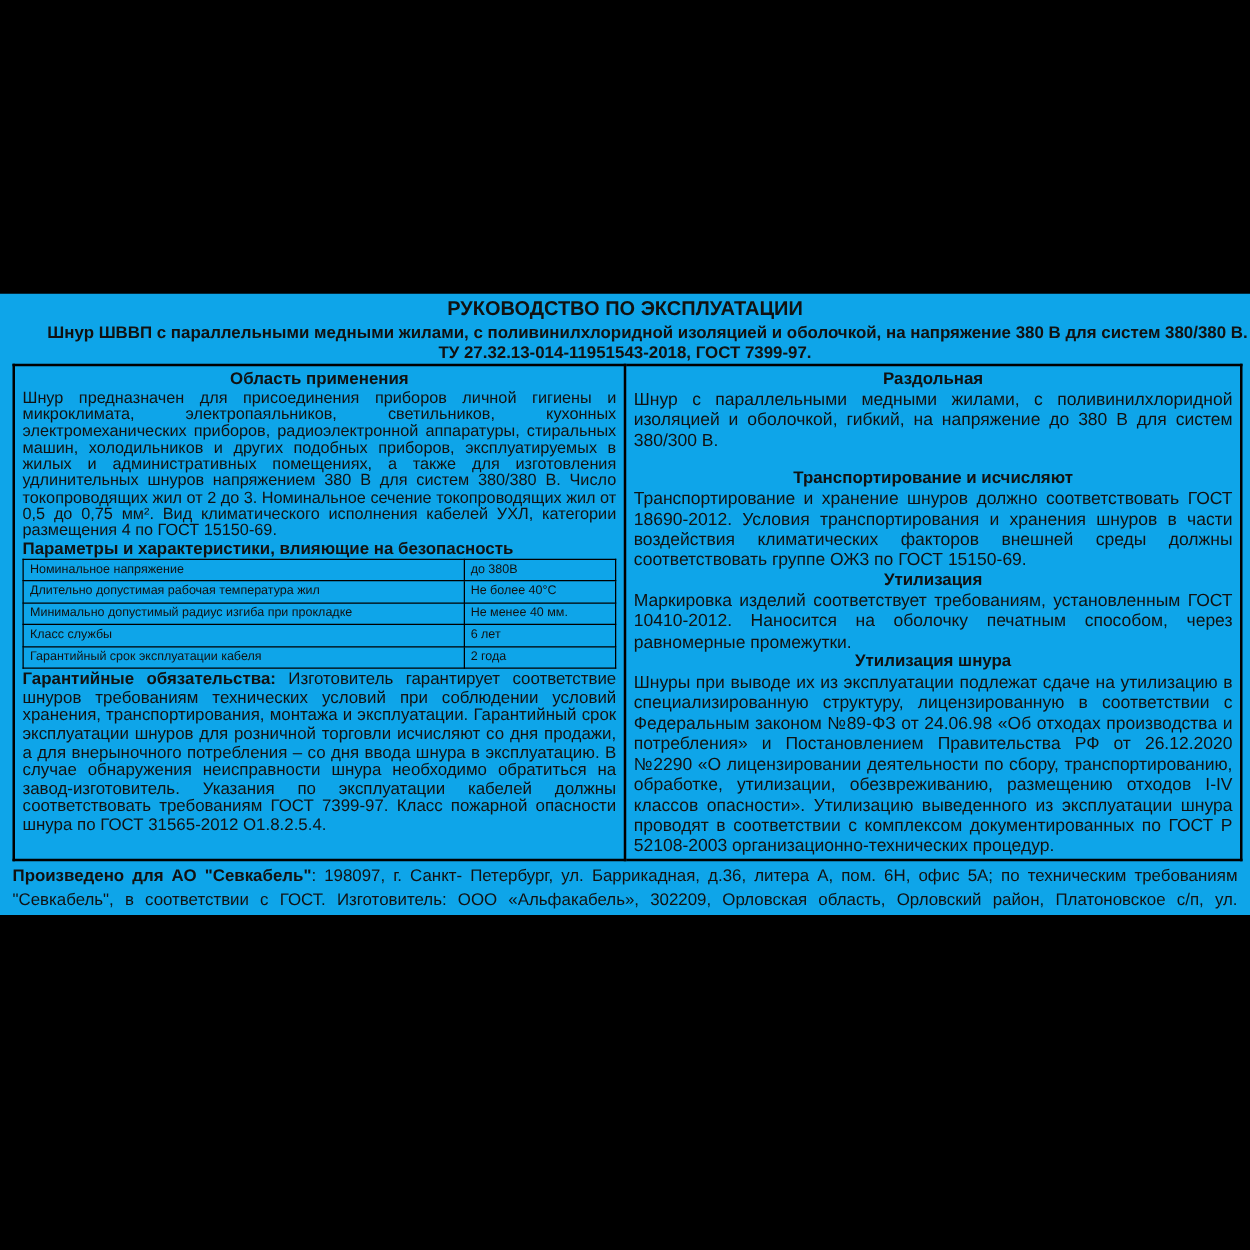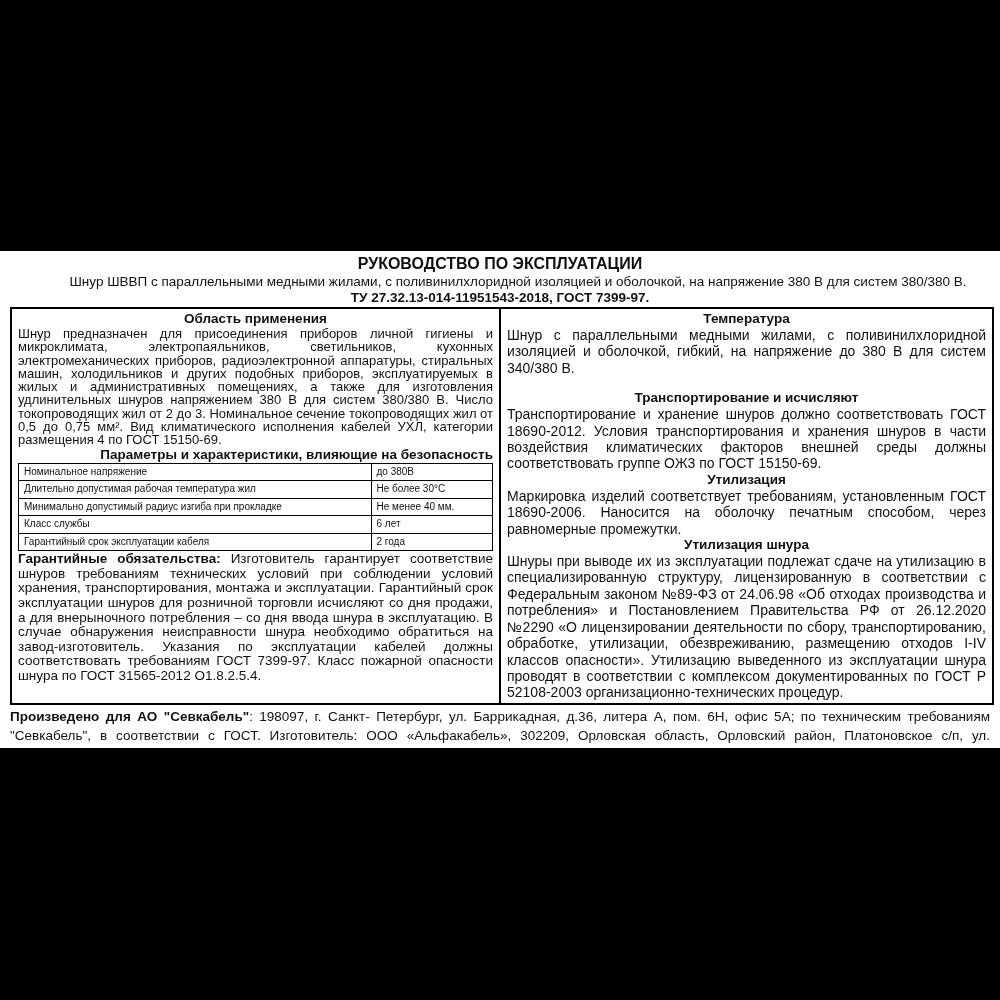--- a/index.html
+++ b/index.html
@@ -4,42 +4,42 @@
 <style>
   html,body{margin:0;padding:0;}
   body{
     width:1000px;height:1000px;
     background:#000;
     font-family:"Liberation Sans","DejaVu Sans",sans-serif;
     color:#111;
   }
   .stage{position:relative;width:1000px;height:1000px;background:#000;overflow:hidden;}
   .sheet{
-    position:absolute;left:0;top:251px;width:1000px;height:497px;
-    background:#ffffff;overflow:hidden;box-sizing:border-box;
+    position:absolute;left:0;top:235px;width:1000px;height:497px;
+    background:#0ea5e9;overflow:hidden;box-sizing:border-box;
   }
   
   .doc-header{text-align:center;padding-top:3px;}
   .doc-title{font-size:16px;line-height:19px;font-weight:bold;}
-  .doc-subtitle{font-size:13.5px;line-height:17px;font-weight:normal;padding-left:36px;}
+  .doc-subtitle{font-size:13.5px;line-height:17px;font-weight:bold;padding-left:36px;}
   .doc-standards{font-size:13.5px;line-height:16px;font-weight:bold;}
   
   table.main{
     border-collapse:collapse;table-layout:fixed;
     width:980px;margin:1px 10px 0 10px;
   }
   table.main td.col{
     border:2px solid #000;vertical-align:top;
     padding:2px 6px 2px 6px;box-sizing:border-box;
   }
   td.col-left{width:489px;}
   td.col-right{width:493px;}
   .sec-h{font-size:13.5px;line-height:16px;font-weight:bold;text-align:center;}
   .app-text{margin:0;font-size:13px;line-height:13.3px;text-align:justify;}
-  .param-h{font-size:13.5px;line-height:15px;font-weight:bold;text-align:right;}
+  .param-h{font-size:13.5px;line-height:15px;font-weight:bold;text-align:left;}
   table.params{
     border-collapse:collapse;width:100%;margin:1px 0 1px 0;table-layout:fixed;
   }
   table.params td{
     border:1.5px solid #000;font-size:10px;line-height:13.5px;
     padding:1px 5px 2px 5px;vertical-align:top;
   }
   td.p-label{width:75.5%;}
   td.p-value{width:24.5%;}
   .warranty{margin:1px 0 0 0;font-size:13.5px;line-height:14.6px;text-align:justify;}
@@ -73,49 +73,49 @@
           <div class="param-h">Параметры и характеристики, влияющие на безопасность</div>
 
           <table class="params">
             <tbody>
                   <tr>
               <td class="p-label">Номинальное напряжение</td>
               <td class="p-value">до 380В</td>
             </tr>
             <tr>
               <td class="p-label">Длительно допустимая рабочая температура жил</td>
-              <td class="p-value">Не более 30°С</td>
+              <td class="p-value">Не более 40°С</td>
             </tr>
             <tr>
               <td class="p-label">Минимально допустимый радиус изгиба при прокладке</td>
               <td class="p-value">Не менее 40 мм.</td>
             </tr>
             <tr>
               <td class="p-label">Класс службы</td>
               <td class="p-value">6 лет</td>
             </tr>
             <tr>
               <td class="p-label">Гарантийный срок эксплуатации кабеля</td>
               <td class="p-value">2 года</td>
             </tr>
           </tbody>
               </table>
 
           <p class="warranty"><b>Гарантийные обязательства:</b> <span>Изготовитель гарантирует соответствие шнуров требованиям технических условий при соблюдении условий хранения, транспортирования, монтажа и эксплуатации. Гарантийный срок эксплуатации шнуров для розничной торговли исчисляют со дня продажи, а для внерыночного потребления – со дня ввода шнура в эксплуатацию. В случае обнаружения неисправности шнура необходимо обратиться на завод-изготовитель. Указания по эксплуатации кабелей должны соответствовать требованиям ГОСТ 7399-97. Класс пожарной опасности шнура по ГОСТ 31565-2012 О1.8.2.5.4.</span></p>
         </td>
 
         <td class="col col-right">
-          <div class="sec-h">Температура</div>
-          <p class="rc-text">Шнур с параллельными медными жилами, с поливинилхлоридной изоляцией и оболочкой, гибкий, на напряжение до 380 В для систем 340/380 В.</p>
+          <div class="sec-h">Раздольная</div>
+          <p class="rc-text">Шнур с параллельными медными жилами, с поливинилхлоридной изоляцией и оболочкой, гибкий, на напряжение до 380 В для систем 380/300 В.</p>
 
           <div class="sec-h mt-blank">Транспортирование и исчисляют</div>
           <p class="rc-text">Транспортирование и хранение шнуров должно соответствовать ГОСТ 18690-2012. Условия транспортирования и хранения шнуров в части воздействия климатических факторов внешней среды должны соответствовать группе ОЖ3 по ГОСТ 15150-69.</p>
 
           <div class="sec-h">Утилизация</div>
-          <p class="rc-text">Маркировка изделий соответствует требованиям, установленным ГОСТ 18690-2006. Наносится на оболочку печатным способом, через равномерные промежутки.</p>
+          <p class="rc-text">Маркировка изделий соответствует требованиям, установленным ГОСТ 10410-2012. Наносится на оболочку печатным способом, через равномерные промежутки.</p>
 
           <div class="sec-h mt-big">Утилизация шнура</div>
           <p class="rc-text">Шнуры при выводе их из эксплуатации подлежат сдаче на утилизацию в специализированную структуру, лицензированную в соответствии с Федеральным законом №89-ФЗ от 24.06.98 «Об отходах производства и потребления» и Постановлением Правительства РФ от 26.12.2020 №2290 «О лицензировании деятельности по сбору, транспортированию, обработке, утилизации, обезвреживанию, размещению отходов I-IV классов опасности». Утилизацию выведенного из эксплуатации шнура проводят в соответствии с комплексом документированных по ГОСТ Р 52108-2003 организационно-технических процедур.</p>
         </td>
       </tr>
     </tbody>
       </table>
 
     <div class="footer">
       <p class="f-produced"><b>Произведено для АО "Севкабель"</b><span>: 198097, г. Санкт- Петербург, ул. Баррикадная, д.36, литера А, пом. 6Н, офис 5А; по техническим требованиям "Севкабель", в соответствии с ГОСТ. Изготовитель: ООО «Альфакабель», 302209, Орловская область, Орловский район, Платоновское с/п, ул. Раздольная д.105, литер Б4, помещение 15.</span></p>

